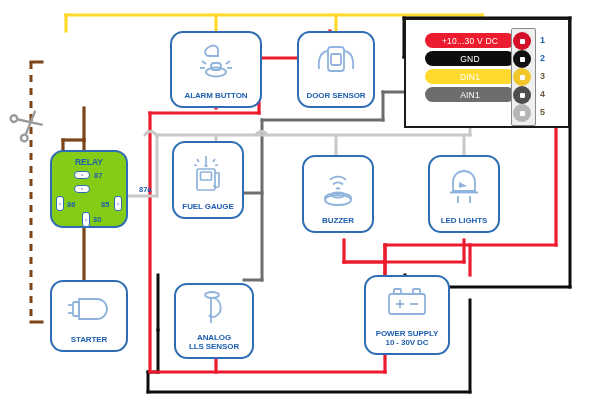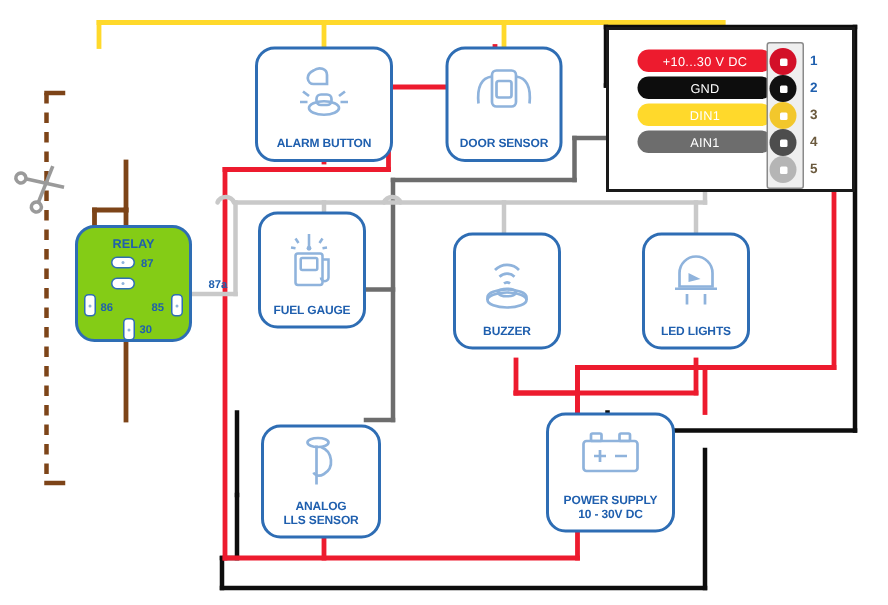--- a/index.html
+++ b/index.html
@@ -224,20 +224,31 @@
         <path d="M8 24 v-9 a11 11 0 0 1 22 0 v9 z"></path>
         <line x1="5" y1="25.5" x2="33" y2="25.5"></line>
         <line x1="13" y1="29" x2="13" y2="36"></line>
         <line x1="25" y1="29" x2="25" y2="36"></line>
         <path d="M14 21 v-6 l8 4 z" fill="#8fb3dc" stroke="none"></path>
       </svg>
     </div>
     <div class="lbl">LED LIGHTS</div>
   </div>
 
+  <div class="dev" style="left:50px;top:280px;width:78px;height:72px;">
+    <div class="ico">
+      <svg width="48" height="32" viewBox="0 0 48 32" fill="none" stroke="#8fb3dc" stroke-width="1.8">
+        <path d="M14 6 h18 a10 10 0 0 1 0 20 h-18 z"></path>
+        <rect x="8" y="9" width="6" height="14" rx="1.5"></rect>
+        <line x1="3" y1="12" x2="8" y2="12"></line>
+        <line x1="3" y1="20" x2="8" y2="20"></line>
+      </svg>
+    </div>
+    <div class="lbl">STARTER</div>
+  </div>
 
   <div class="dev" style="left:174px;top:283px;width:80px;height:76px;">
     <div class="ico">
       <svg width="32" height="38" viewBox="0 0 32 38" fill="none" stroke="#8fb3dc" stroke-width="1.8">
         <ellipse cx="14" cy="5" rx="7" ry="3"></ellipse>
         <path d="M16 8 c8 3 9 14 2 18 -5 3 -7 -1 -7 -1"></path>
         <line x1="13" y1="7" x2="13" y2="33"></line>
       </svg>
     </div>
     <div class="lbl">ANALOG

